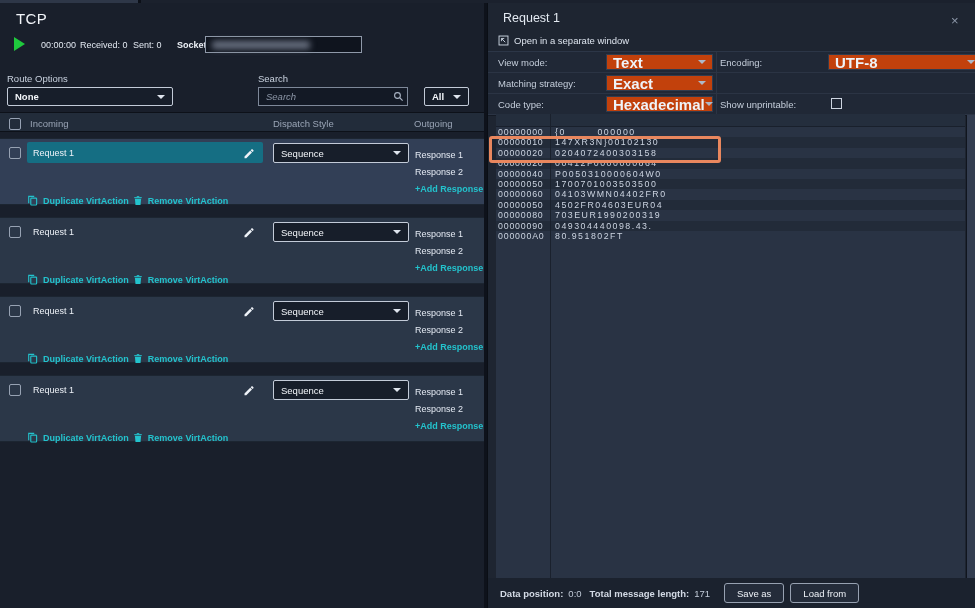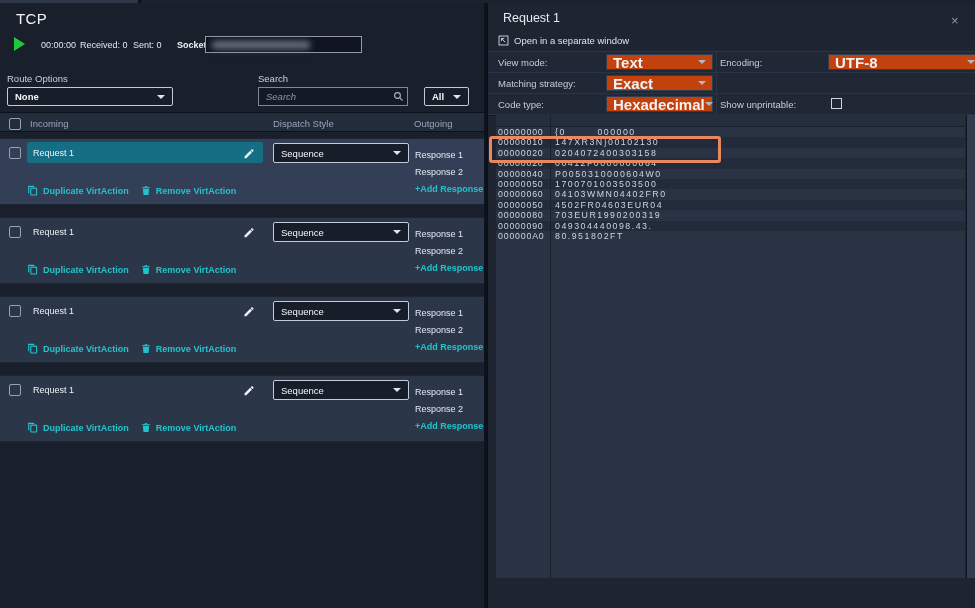--- a/index.html
+++ b/index.html
@@ -43,21 +43,21 @@
   .vrow{position:relative;height:67px;margin-bottom:12px;background:#2b3748;border-top:1px solid #1c2531;border-bottom:1px solid #1c2531;}
   .vrow.sel{background:#323f56;}
   .vrow .cb{left:9px;top:8px;}
   .name-wrap{position:absolute;left:27px;top:3px;width:236px;height:21px;display:flex;align-items:center;justify-content:space-between;padding:0 8px 0 6px;border-radius:2px;font-size:9px;color:#eef2f8;}
   .name-wrap.selected{background:var(--selection);}
   .pencil{display:flex;align-items:center;}
   .seq-dd{position:absolute;left:273px;top:4px;width:136px;height:20px;font-weight:400;}
   .out-col{position:absolute;left:415px;top:7px;font-size:9px;}
   .resp{height:17px;display:flex;align-items:center;color:#e4eaf3;}
   .add-resp{margin-top:4px;color:var(--accent);font-weight:600;}
-  .row-actions{position:absolute;left:27px;top:46px;display:flex;gap:12px;}
+  .row-actions{position:absolute;left:27px;top:56px;display:flex;gap:4px;}
   .action{display:flex;align-items:center;gap:5px;color:var(--accent);font-size:9px;font-weight:700;}
 
   
   .right-panel{position:absolute;left:487px;top:3px;width:488px;height:605px;background:#1e2531;border-left:1px solid #0a0e15;}
   .rp-title{position:absolute;left:15px;top:8px;font-size:12.5px;font-weight:500;color:#e4eaf2;}
   .close{position:absolute;left:463px;top:11px;font-size:13px;color:#8d98a9;line-height:13px;}
   .open-sep{position:absolute;left:10px;top:32px;display:flex;gap:5px;align-items:center;font-size:9.5px;color:#dce3ed;}
 
   .form{position:absolute;left:0;top:48px;width:100%;height:65px;background:#202836;border-top:1px solid #2c3647;border-bottom:1px solid #141a25;}
   .form-row{position:relative;height:21px;border-bottom:1px solid #2b3444;}
@@ -390,14 +390,22 @@
           </div>
           <div class="hexrow">
             <span class="off">000000A0</span>
             <span class="hx">80.951802FT</span>
           </div>
         </div>
       <div class="gutter-line"></div>
     </div>
     <div class="scrollbar"></div>
 
+    <div class="statusbar">
+      <span class="sb-label">Data position:</span>
+      <span class="sb-value">0:0</span>
+      <span class="sb-label">Total message length:</span>
+      <span class="sb-value">171</span>
+      <button class="sb-btn">Save as</button>
+      <button class="sb-btn">Load from</button>
+    </div>
   </div>
 </div>
 
 </body></html>

